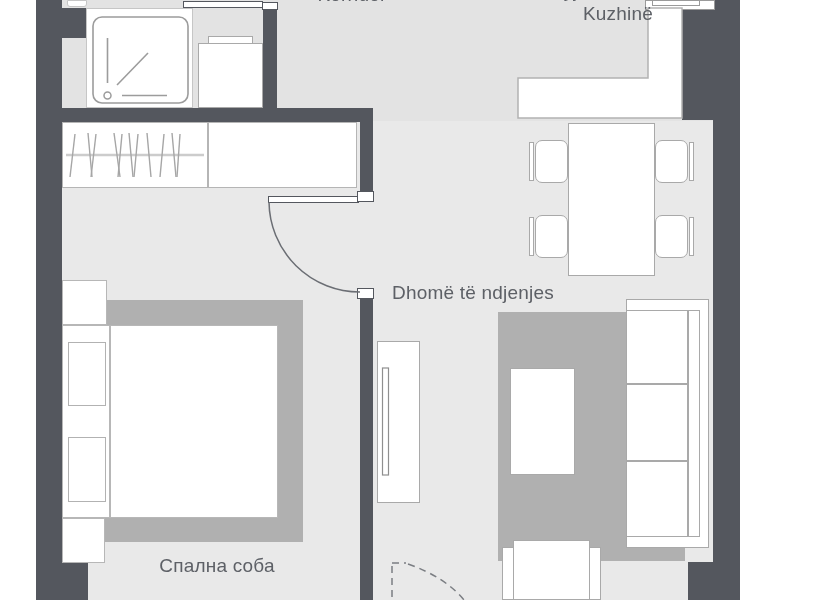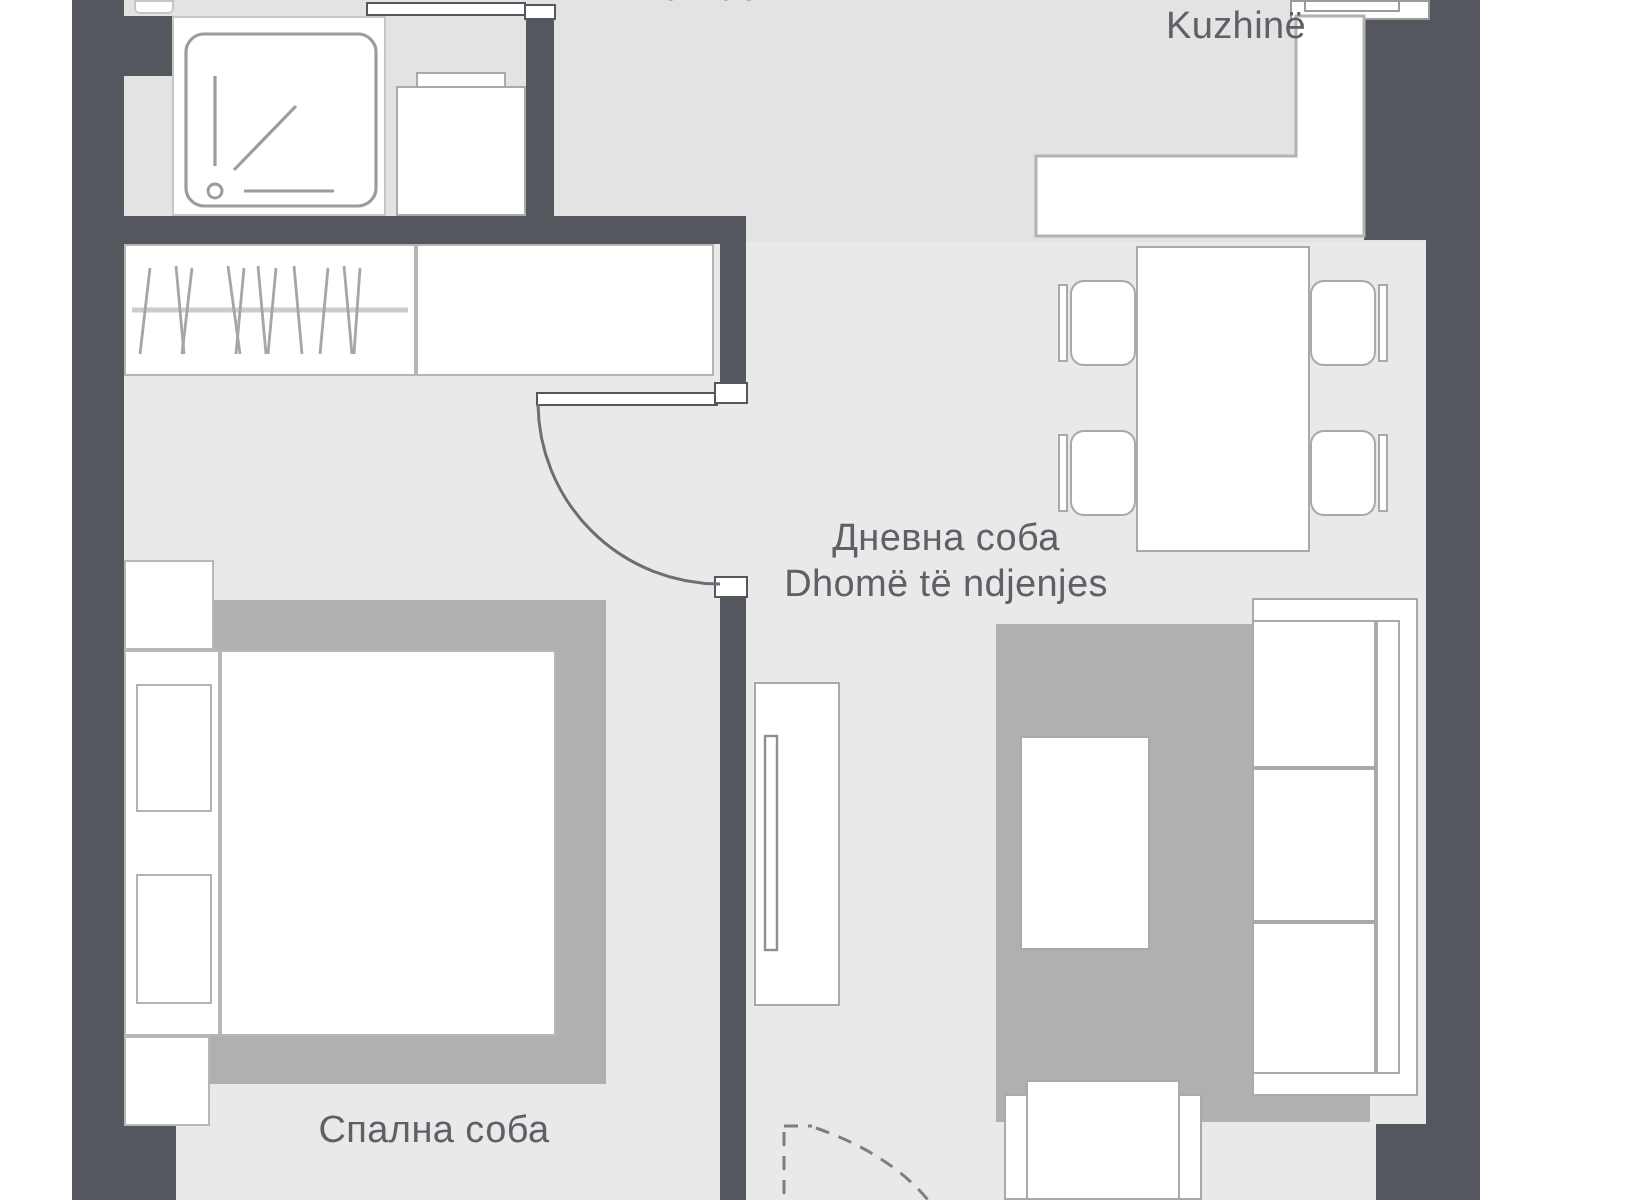--- a/index.html
+++ b/index.html
@@ -119,17 +119,16 @@
     <g fill="none" stroke="#7b7e83" stroke-width="1.5" stroke-dasharray="7 5">
       <path d="M 392 566 L 392 600"></path>
       <path d="M 392 563 L 406 563"></path>
       <path d="M 408 564 Q 445 577 464 600"></path>
     </g>
   </svg>
 
   <div class="label" style="left:352px;top:-17px;">Korridor</div>
   <div class="label" style="left:576px;top:-21px;">Кујна</div>
   <div class="label" style="left:576px;top:2px;margin-left:42px;">Kuzhinë</div>
-  <div class="label" style="left:473px;top:258px;">Дневна соба</div>
   <div class="label" style="left:217px;top:554px;">Спална соба</div>
   <div class="label" style="left:473px;top:281px;">Dhomë të ndjenjes</div>
 
 </div>
 
 </body></html>

